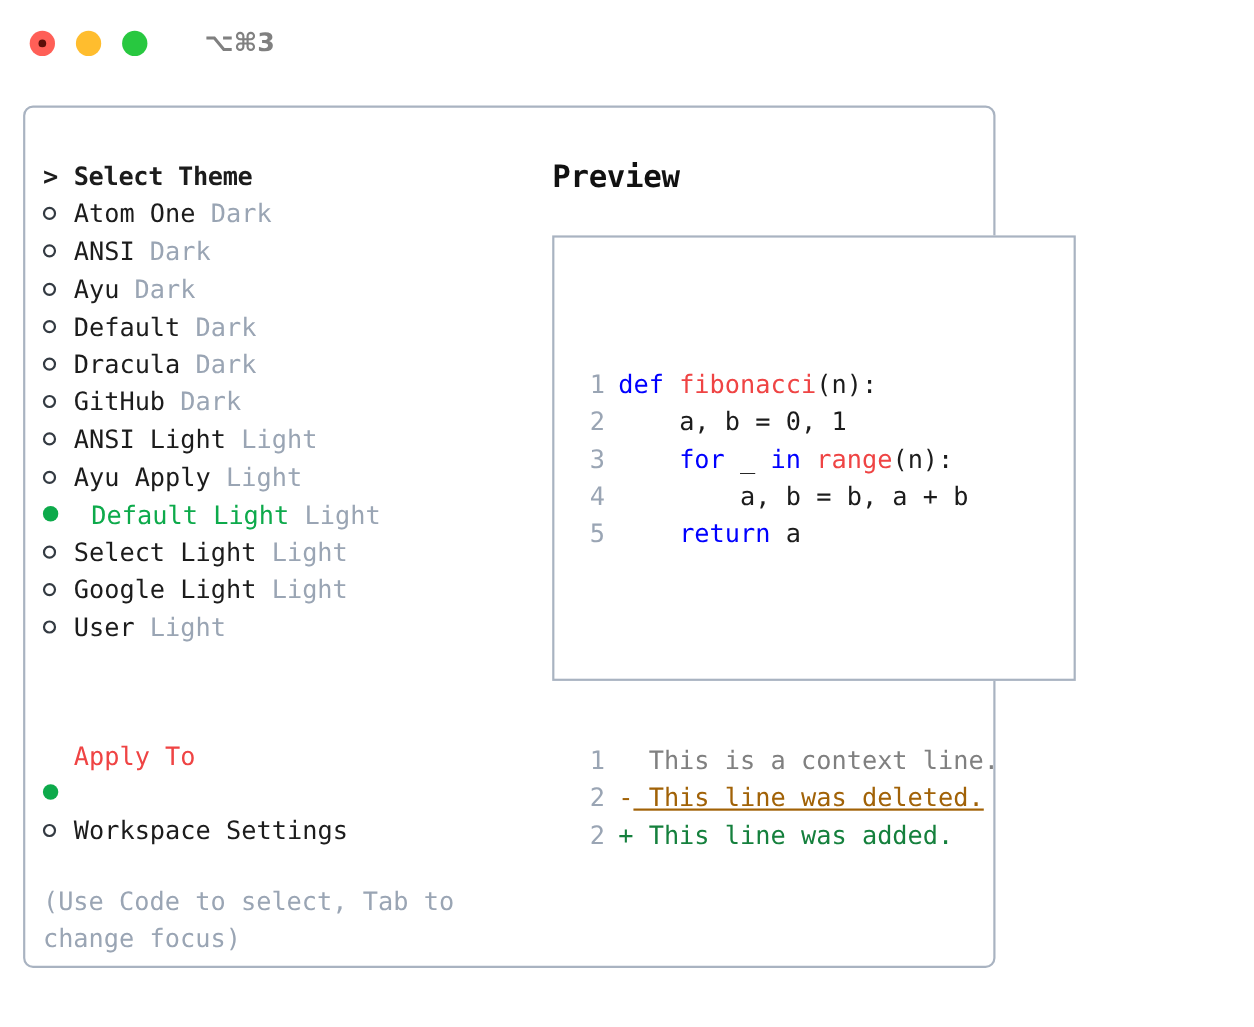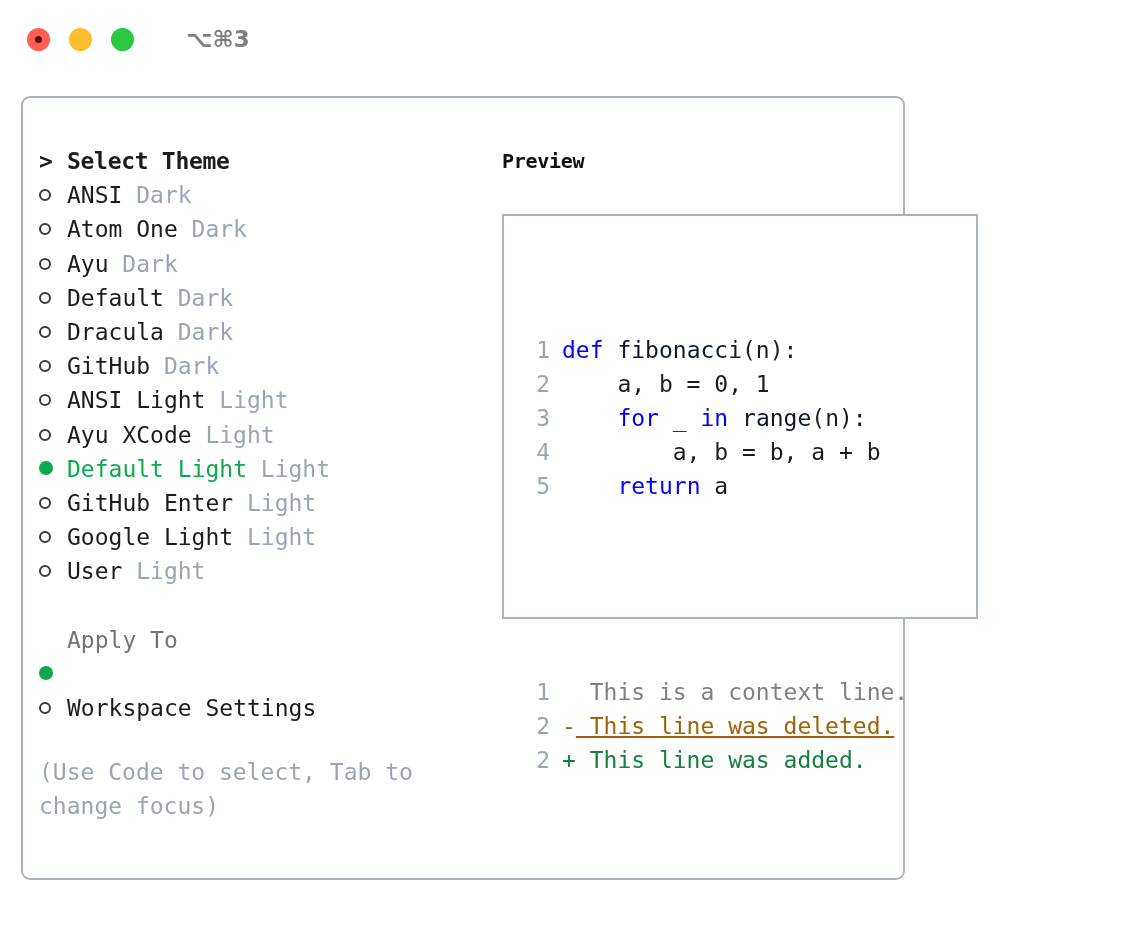--- a/index.html
+++ b/index.html
@@ -135,56 +135,57 @@
     display: inline-block;
     width: 14px;
     height: 14px;
     background: #0daa4b;
     border-radius: 50%;
     box-sizing: border-box;
     vertical-align: 2px;
   }
 
   .label { color: #1c1c1c; }
-  .row.selected .label { color: #0daa4b; }
+  .row.selected .label { color: #0daa4b; margin-left: 16px; }
   .cat {
     color: #9aa5b4;
     margin-left: 0.6em;
   }
 
   .spacer-row { height: 34.2px; }
 
   .section-title {
     font-size: 23px;
-    color: #737373;
+    color: #ef4444;
     line-height: 34.2px;
     height: 34.2px;
     padding-left: 28px;
     white-space: nowrap;
+    margin-top: 48px;
   }
 
   .hint {
     margin-top: 30px;
     font-size: 23px;
     color: #9aa5b4;
     line-height: 34.2px;
     width: 400px;
     white-space: normal;
     word-break: break-word;
   }
 
   
   .right-col {
     position: absolute;
     left: 479px;
     top: 46px;
     width: 500px;
   }
   .preview-title {
-    font-size: 20px;
+    font-size: 28px;
     font-weight: bold;
     color: #111111;
     line-height: 34.2px;
     letter-spacing: -0.3px;
   }
 
   .preview-box {
     margin-top: 36px;
     width: 476px;
     height: 405px;
@@ -204,21 +205,21 @@
   }
   .code-line { height: 34.2px; white-space: pre; }
   .ln {
     display: inline-block;
     width: 28px;
     text-align: right;
     color: #9aa5b4;
     margin-right: 12px;
   }
   .kw   { color: #0000ff; }
-  .fn   { color: #0f172a; }
+  .fn   { color: #ef4444; }
   .plain{ color: #1c1c1c; }
 
   .diff-gap { height: 34.2px; }
   .dmark { display: inline-block; width: 1ch; }
   .diff-ctx { color: #808080; }
   .diff-del { color: #a16207; text-decoration: underline; }
   .diff-add { color: #15803d; }
 </style>
 </head>
 <body>
@@ -235,30 +236,30 @@
   </div>
 
   <div class="panel">
     <div class="panel-inner">
 
       <div class="left-col">
         <div class="row header-row">
           <span class="marker">&gt;</span><span class="label">Select Theme</span>
         </div>
         <div id="theme-items">
+            <div class="row"><span class="marker dot-empty"></span><span class="label">Atom One</span><span class="cat">Dark</span></div>
             <div class="row"><span class="marker dot-empty"></span><span class="label">ANSI</span><span class="cat">Dark</span></div>
-            <div class="row"><span class="marker dot-empty"></span><span class="label">Atom One</span><span class="cat">Dark</span></div>
             <div class="row"><span class="marker dot-empty"></span><span class="label">Ayu</span><span class="cat">Dark</span></div>
             <div class="row"><span class="marker dot-empty"></span><span class="label">Default</span><span class="cat">Dark</span></div>
             <div class="row"><span class="marker dot-empty"></span><span class="label">Dracula</span><span class="cat">Dark</span></div>
             <div class="row"><span class="marker dot-empty"></span><span class="label">GitHub</span><span class="cat">Dark</span></div>
             <div class="row"><span class="marker dot-empty"></span><span class="label">ANSI Light</span><span class="cat">Light</span></div>
-            <div class="row"><span class="marker dot-empty"></span><span class="label">Ayu XCode</span><span class="cat">Light</span></div>
+            <div class="row"><span class="marker dot-empty"></span><span class="label">Ayu Apply</span><span class="cat">Light</span></div>
             <div class="row selected"><span class="marker dot-filled"></span><span class="label">Default Light</span><span class="cat">Light</span></div>
-            <div class="row"><span class="marker dot-empty"></span><span class="label">GitHub Enter</span><span class="cat">Light</span></div>
+            <div class="row"><span class="marker dot-empty"></span><span class="label">Select Light</span><span class="cat">Light</span></div>
             <div class="row"><span class="marker dot-empty"></span><span class="label">Google Light</span><span class="cat">Light</span></div>
             <div class="row"><span class="marker dot-empty"></span><span class="label">User</span><span class="cat">Light</span></div>
           </div>
 
         <div class="spacer-row"></div>
 
         <div class="section-title">Apply To</div>
         <div id="apply-items">
             <div class="row selected"><span class="marker dot-filled"></span></div>
             <div class="row"><span class="marker dot-empty"></span><span class="label">Workspace Settings</span></div>

